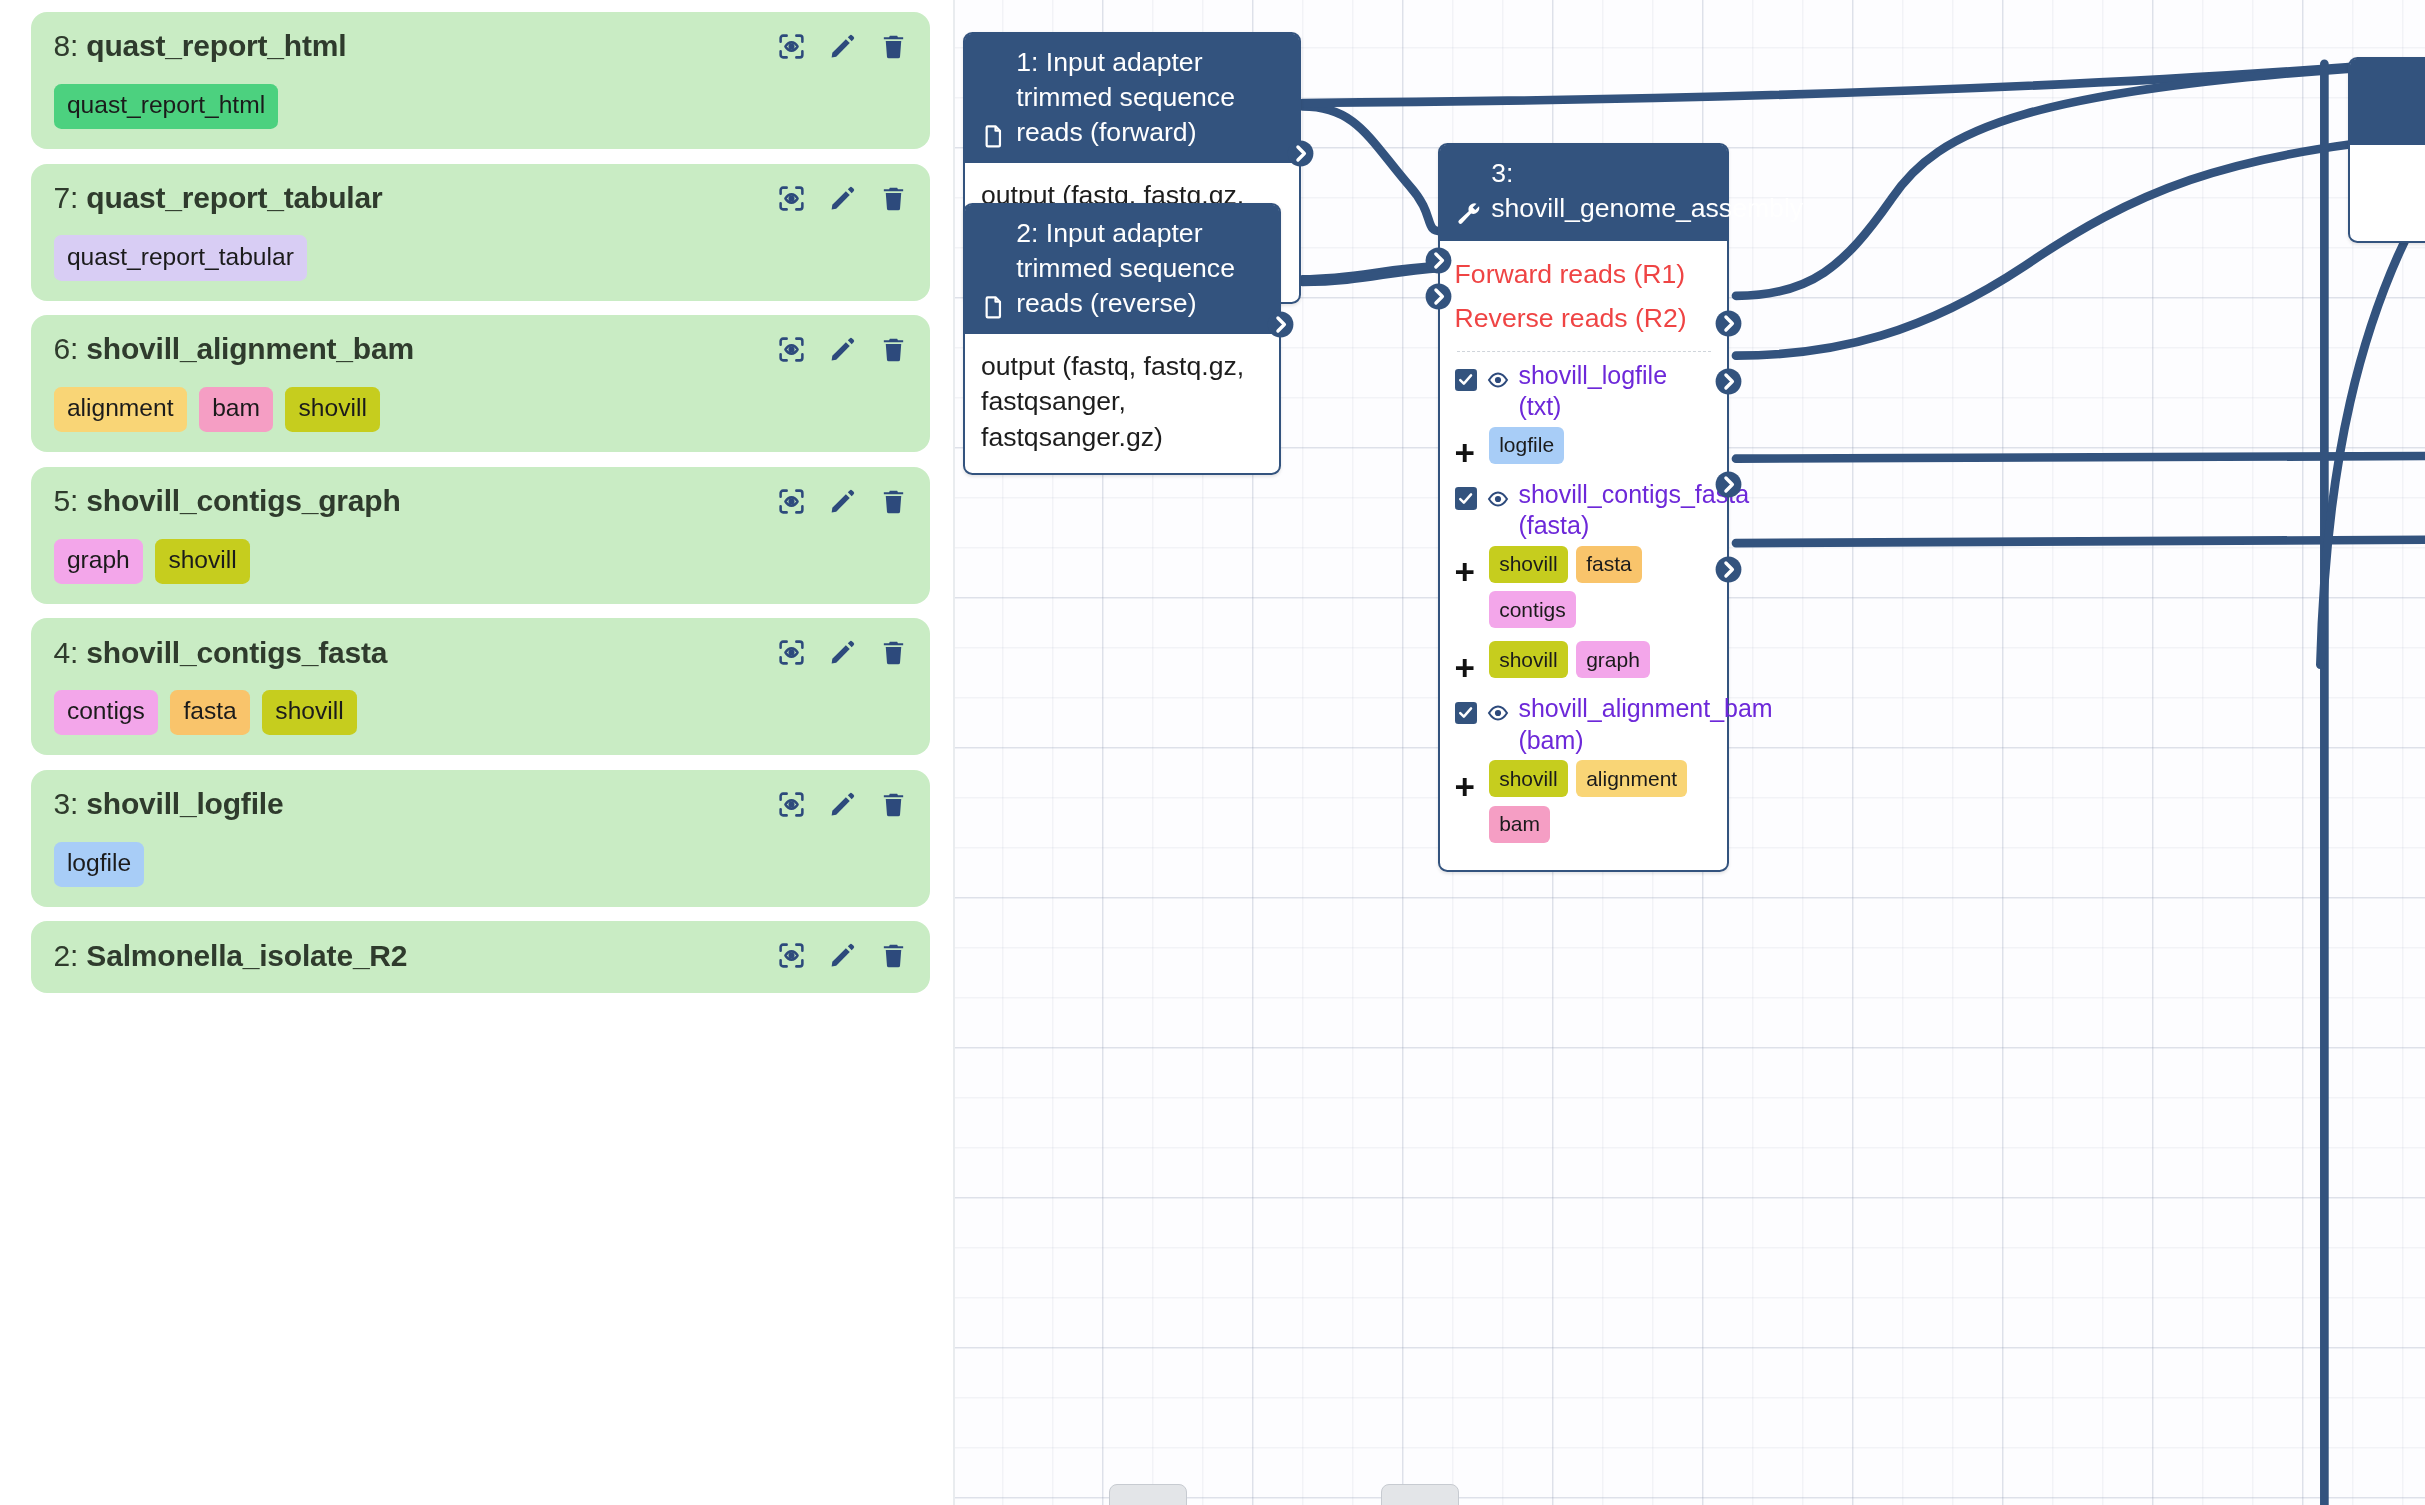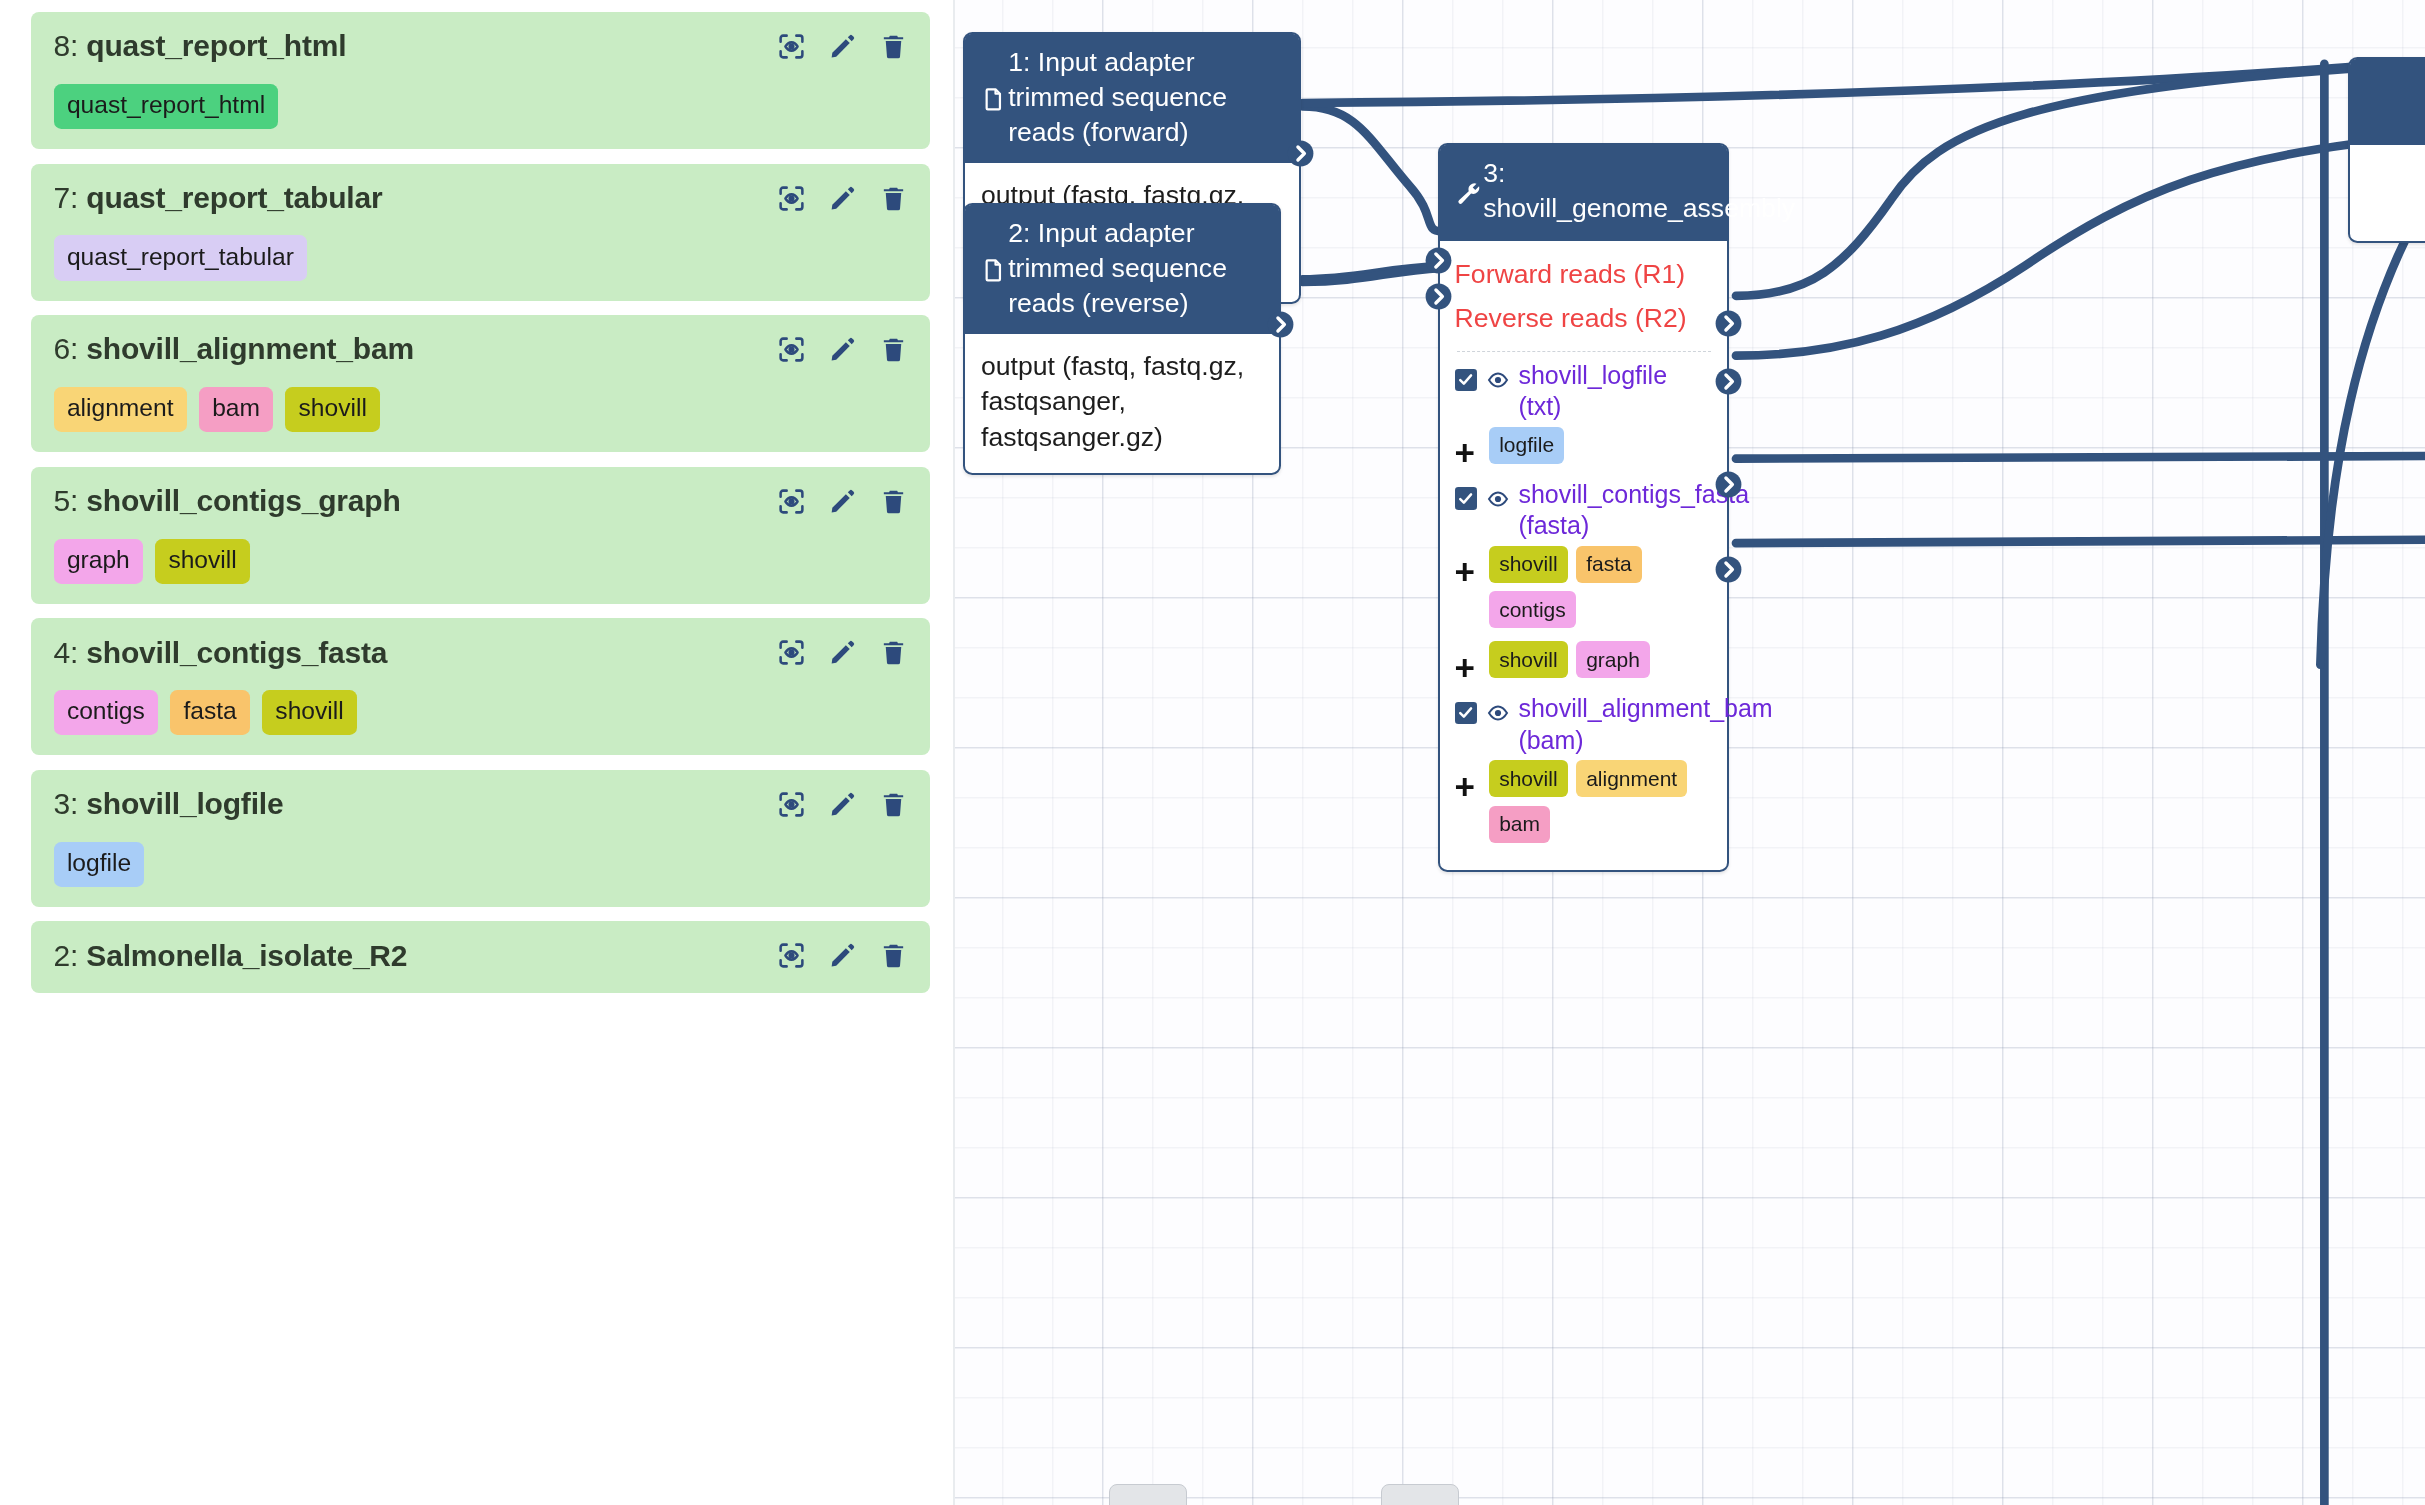--- a/index.html
+++ b/index.html
@@ -18,21 +18,21 @@
     width: 955px;
     height: 100%;
     background: #ffffff;
     position: relative;
     overflow: hidden;
     padding: 0 0 0 31px;
     border-right: 2px solid #e9ecef;
   }
   .out-card {
     background: #c9ecc4;
-    border-radius: 8px;
+    border-radius: 16px;
     margin: 0 22.6px 14.6px 0;
     padding: 17.3px 22.6px 20px 22.6px;
     position: relative;
   }
   .out-card.first { margin-top: 12px; }
   .out-card-head {
     display: flex;
     align-items: flex-start;
     justify-content: space-between;
   }
@@ -94,22 +94,22 @@
     box-shadow: 0 1.3px 3.3px rgba(0,0,0,0.10);
   }
   .node-head {
     background: #33537e;
     color: #ffffff;
     font-size: 26.6px;
     line-height: 1.32;
     padding: 10.6px 14.6px 13.3px 14.6px;
     border-radius: 6px 6px 0 0;
     display: flex;
-    align-items: center;
-    gap: 2px;
+    align-items: flex-end;
+    gap: 10px;
   }
   .node-head .hicon { width: 26.6px; flex-shrink: 0; padding-top: 3.3px; }
   .node-head .hicon svg { width: 26.6px; height: 26.6px; display: block; }
   .node-body { padding: 13.3px 16px 16px 16px; }
   .node-line {
     font-size: 26.6px;
     color: #1d1d1d;
     line-height: 1.34;
   }
 

